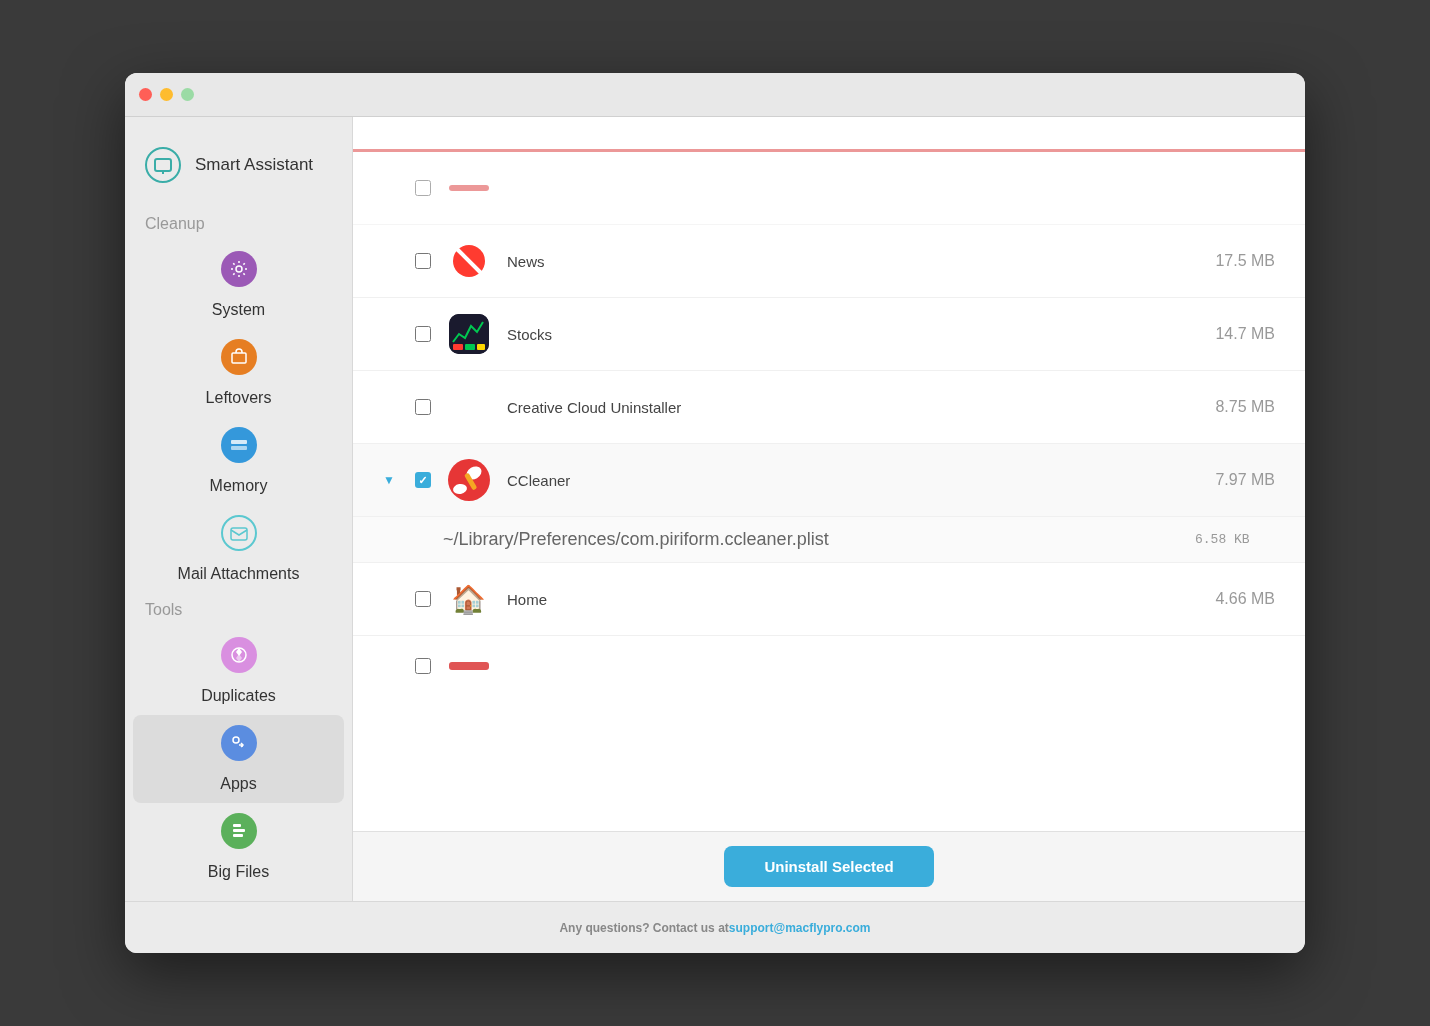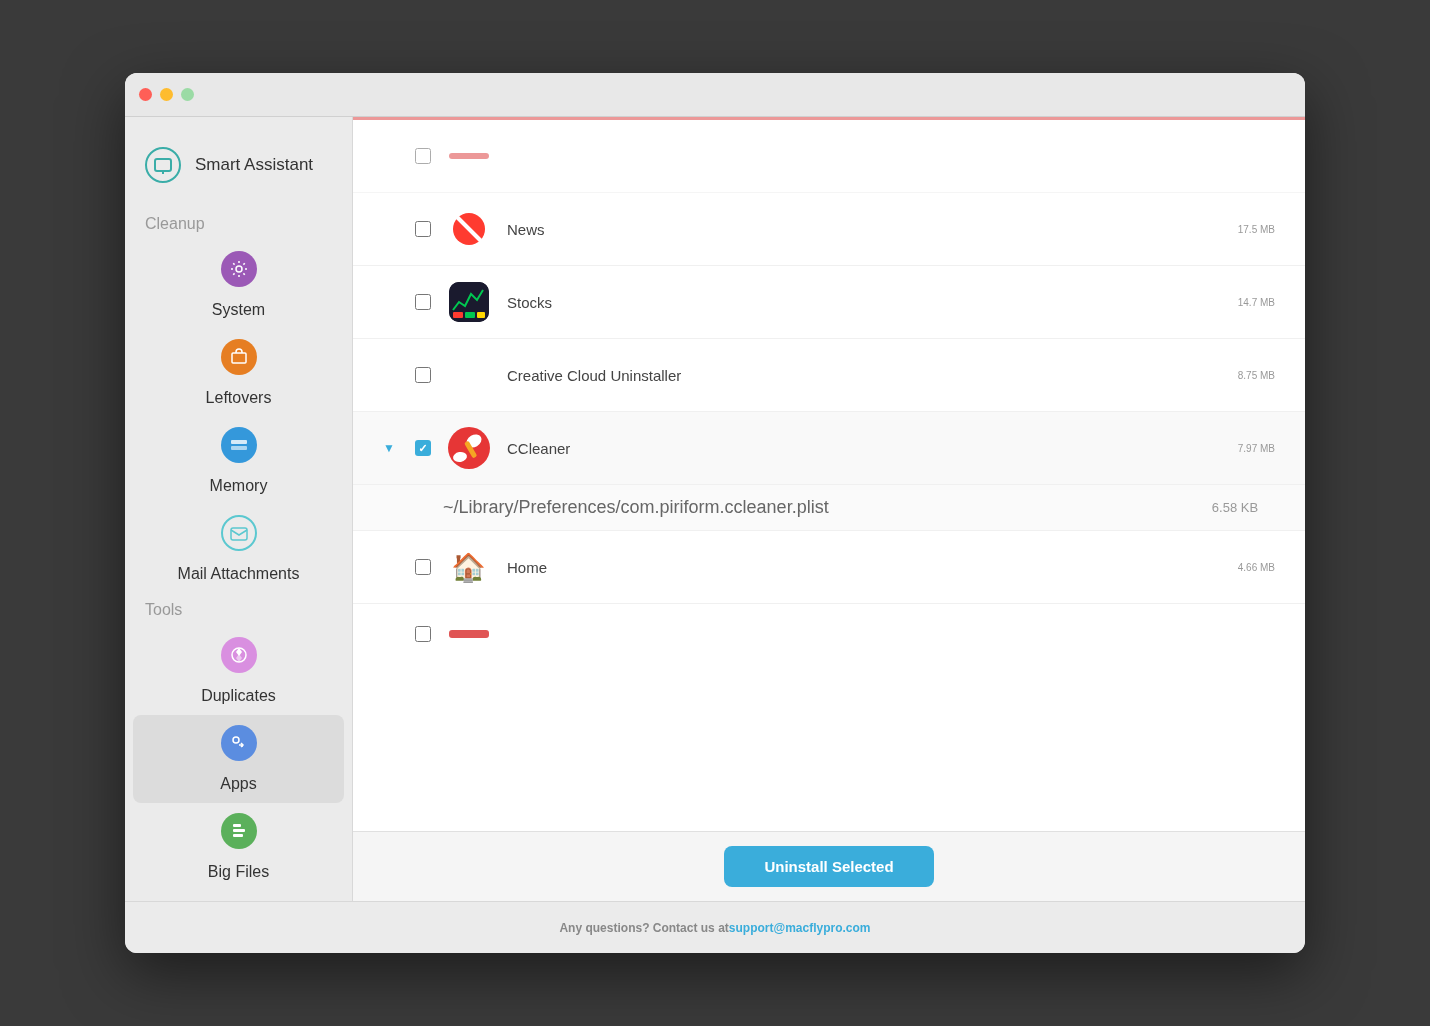--- a/index.html
+++ b/index.html
@@ -103,20 +103,21 @@
     .content-area {
       flex: 1;
       background: #fff;
       display: flex;
       flex-direction: column;
       overflow: hidden;
     }
     .content-scroll {
       flex: 1;
       overflow-y: auto;
+      margin-top: 32px;
     }
     .app-row {
       display: flex;
       align-items: center;
       padding: 14px 30px;
       border-bottom: 1px solid #f0f0f0;
       gap: 16px;
     }
     .app-row:last-child {
       border-bottom: none;
@@ -141,42 +142,43 @@
       display: flex;
       align-items: center;
       justify-content: center;
     }
     .app-name {
       flex: 1;
       font-size: 15px;
       color: #444;
     }
     .app-size {
-      font-size: 10px;
+      font-size: 16px;
       color: #999;
       text-align: right;
       min-width: 80px;
     }
     .sub-row {
       background: #fafafa;
       padding: 12px 30px 12px 90px;
       border-bottom: 1px solid #f0f0f0;
       display: flex;
       align-items: center;
     }
     .sub-row-path {
       flex: 1;
       font-size: 18px;
       color: #666;
     }
     .sub-row-size {
       font-size: 13px;
       color: #999;
       min-width: 80px;
-      text-align: center;
+      text-align: left;
+      font-family: Liberation Mono, monospace;
     }
     .bottom-bar {
       height: 70px;
       background: #f5f5f5;
       border-top: 1px solid #e0e0e0;
       display: flex;
       align-items: center;
       justify-content: center;
     }
     .uninstall-btn {

